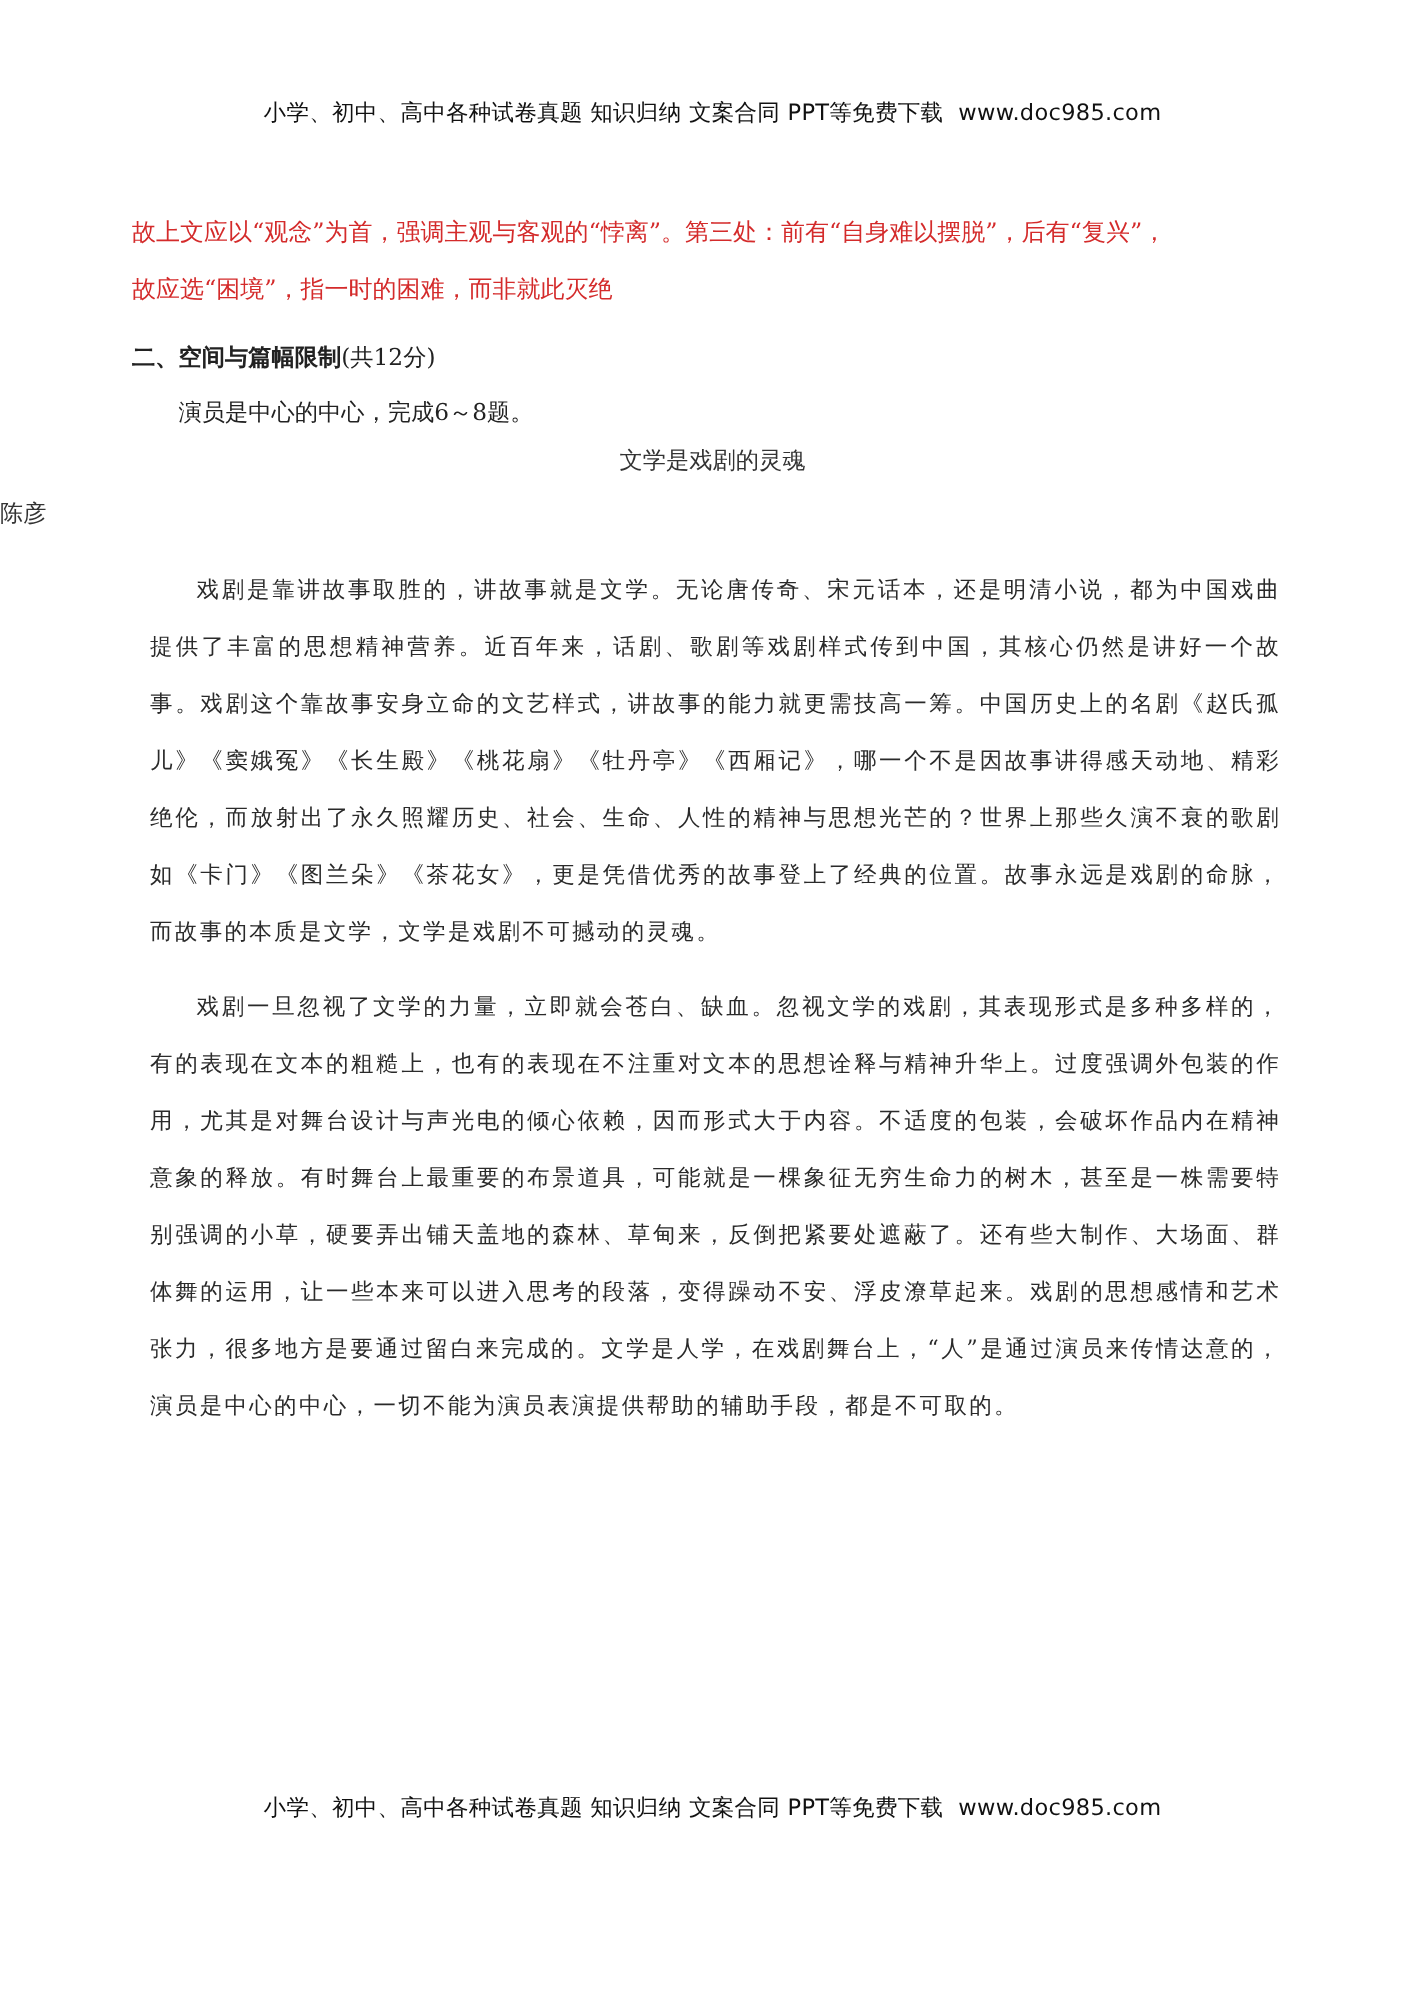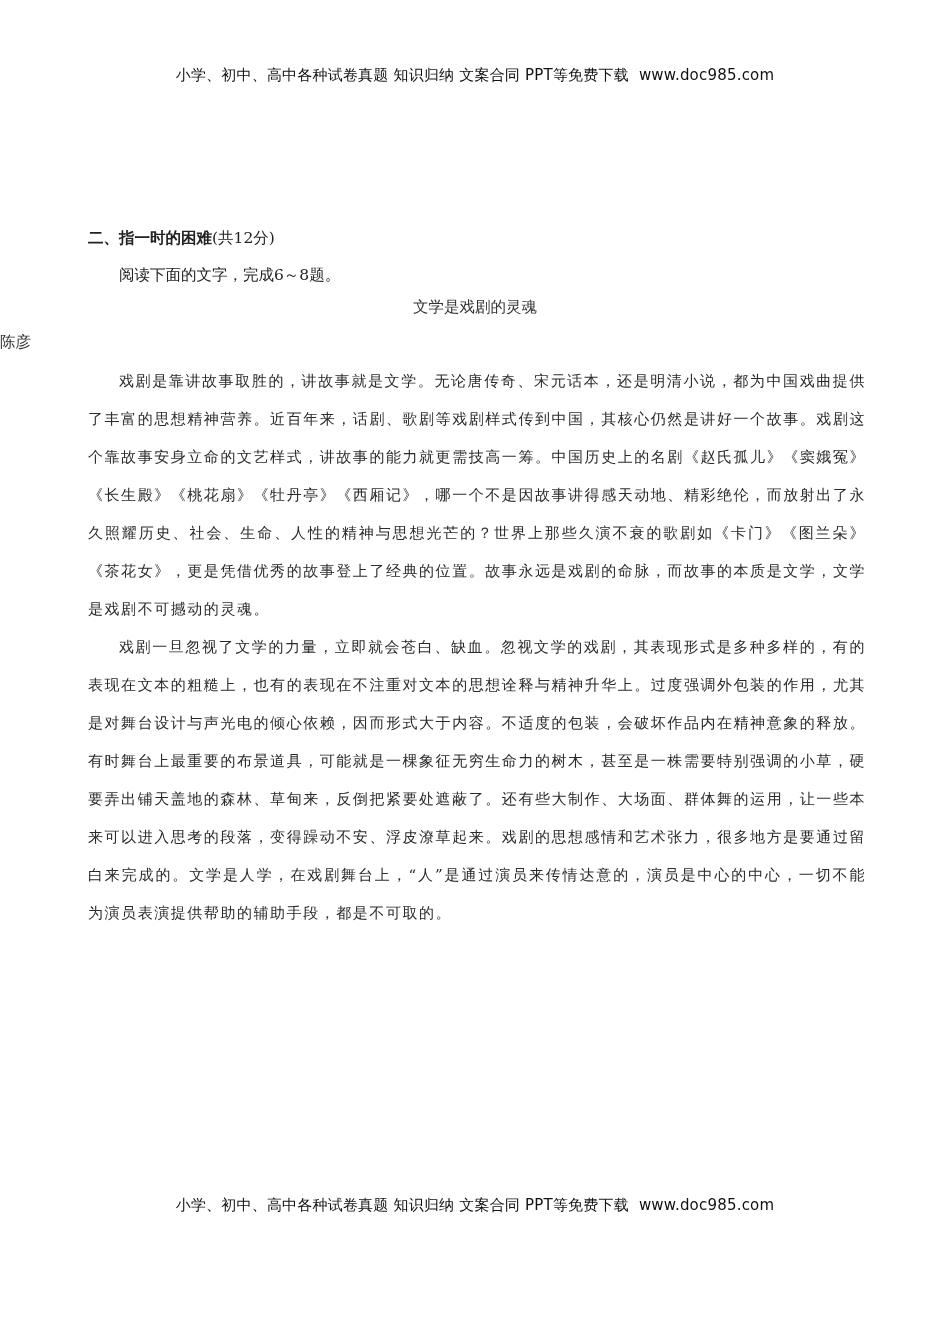--- a/index.html
+++ b/index.html
@@ -13,39 +13,41 @@
     .banner.bottom { top: 1196px; }
     .red-block { position: absolute; left: 88px; top: 136px; width: 790px;
                  color: #d42b2b; font-size: 16px; line-height: 38px; }
     .red-block p { margin: 0; white-space: nowrap; }
     .section-head { position: absolute; left: 88px; top: 228px; font-size: 15.5px; }
     .section-head b { font-family: "DejaVu Sans", "Liberation Sans", sans-serif; font-weight: bold; }
     .instruction { position: absolute; left: 119px; top: 265px; font-size: 15.5px; }
     .article-title { position: absolute; left: 0; width: 950px; top: 297px; text-align: center; font-size: 15.5px; color: #333; }
     .article-author { position: absolute; left: 0; width: 950px; top: 332px; font-size: 15.5px; color: #333; }
     .article { position: absolute; left: 88px; top: 362px; width: 778px; }
-    .article p { margin: 0; font-size: 15px; line-height: 38px; text-align: justify;
+    .article p { margin: 12px; font-size: 15px; line-height: 38px; text-align: justify;
                  text-align-last: left; letter-spacing: 1.55px; color: #2a2a2a; }
     .article p.indent { text-indent: 31px; }
   </style>
 </head>
 <body>
 
 <div class="banner top">
   <span>小学、初中、高中各种试卷真题 知识归纳 文案合同 PPT等免费下载</span><span class="url">www.doc985.com</span>
 </div>
 
 <div class="red-block">
+  <p>故上文应以“观念”为首，强调主观与客观的“悖离”。第三处：前有“自身难以摆脱”，后有“复兴”，</p>
+  <p>故应选“困境”，指一时的困难，而非就此灭绝</p>
 </div>
 
 <div class="section-head">
-  <b>二、指一时的困难</b><span>(共12分)</span>
+  <b>二、空间与篇幅限制</b><span>(共12分)</span>
 </div>
 
-<div class="instruction">阅读下面的文字，完成6～8题。</div>
+<div class="instruction">演员是中心的中心，完成6～8题。</div>
 
 <div class="article-title">文学是戏剧的灵魂</div>
 <div class="article-author">陈彦</div>
 
 <div class="article">
   <p class="indent">戏剧是靠讲故事取胜的，讲故事就是文学。无论唐传奇、宋元话本，还是明清小说，都为中国戏曲提供了丰富的思想精神营养。近百年来，话剧、歌剧等戏剧样式传到中国，其核心仍然是讲好一个故事。戏剧这个靠故事安身立命的文艺样式，讲故事的能力就更需技高一筹。中国历史上的名剧《赵氏孤儿》《窦娥冤》《长生殿》《桃花扇》《牡丹亭》《西厢记》，哪一个不是因故事讲得感天动地、精彩绝伦，而放射出了永久照耀历史、社会、生命、人性的精神与思想光芒的？世界上那些久演不衰的歌剧如《卡门》《图兰朵》《茶花女》，更是凭借优秀的故事登上了经典的位置。故事永远是戏剧的命脉，而故事的本质是文学，文学是戏剧不可撼动的灵魂。</p>
   <p class="indent">戏剧一旦忽视了文学的力量，立即就会苍白、缺血。忽视文学的戏剧，其表现形式是多种多样的，有的表现在文本的粗糙上，也有的表现在不注重对文本的思想诠释与精神升华上。过度强调外包装的作用，尤其是对舞台设计与声光电的倾心依赖，因而形式大于内容。不适度的包装，会破坏作品内在精神意象的释放。有时舞台上最重要的布景道具，可能就是一棵象征无穷生命力的树木，甚至是一株需要特别强调的小草，硬要弄出铺天盖地的森林、草甸来，反倒把紧要处遮蔽了。还有些大制作、大场面、群体舞的运用，让一些本来可以进入思考的段落，变得躁动不安、浮皮潦草起来。戏剧的思想感情和艺术张力，很多地方是要通过留白来完成的。文学是人学，在戏剧舞台上，“人”是通过演员来传情达意的，演员是中心的中心，一切不能为演员表演提供帮助的辅助手段，都是不可取的。</p>
 </div>
 
 <div class="banner bottom">

